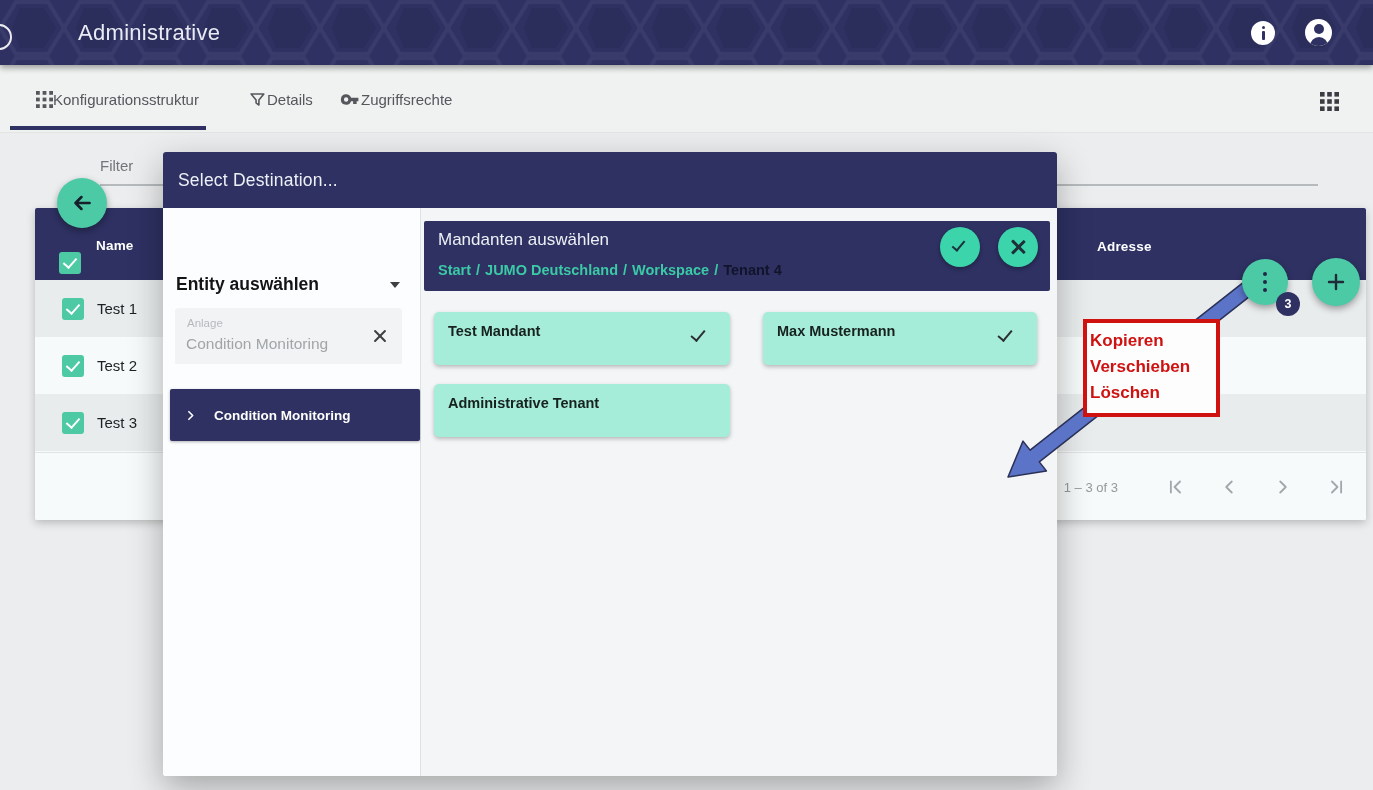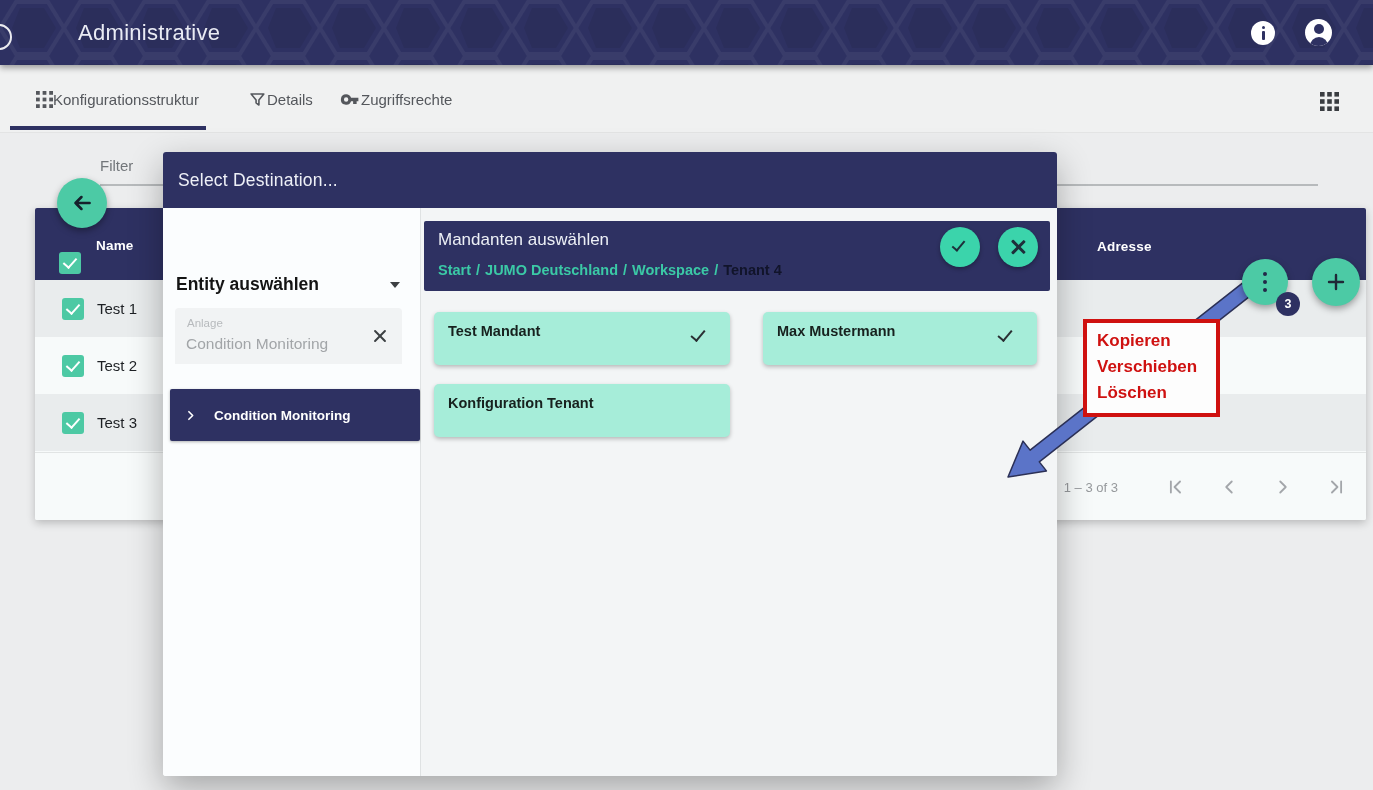--- a/index.html
+++ b/index.html
@@ -119,21 +119,21 @@
   .tenant-name { position:absolute; left:14px; top:11px; font-size:14.5px; font-weight:bold; color:#17211e; }
   .tenant-check { position:absolute; right:28px; top:15px; width:8px; height:14px;
                   border:solid #2a2f33; border-width:0 2.5px 2.5px 0; transform:rotate(40deg); }
   .card-1 { left:13px;  top:104px; width:296px; }
   .card-2 { left:342px; top:104px; width:274px; }
   .card-3 { left:13px;  top:176px; width:296px; }
 
   
   .arrow-overlay { position:absolute; left:990px; top:270px; width:280px; height:230px; z-index:12; pointer-events:none; }
   .note-box { position:absolute; left:1083px; top:319px; width:137px; background:#fdfdfd;
-              border:4px solid #cf1110; padding:5px 6px 7px 10px; z-index:17; }
+              border:4px solid #cf1110; padding:5px 6px 7px 3px; z-index:17; }
   .note-line { color:#cf1110; font-size:17px; font-weight:bold; line-height:26px; white-space:nowrap; }
 </style>
 </head>
 <body>
 
 <div class="screen">
 
   <div class="appbar">
     <svg class="hexbg" width="1373" height="65">
       <defs>
@@ -293,21 +293,21 @@
 
       <div class="tenant-card card-1">
         <span class="tenant-name">Test Mandant</span>
         <span class="tenant-check"></span>
       </div>
       <div class="tenant-card card-2">
         <span class="tenant-name">Max Mustermann</span>
         <span class="tenant-check"></span>
       </div>
       <div class="tenant-card card-3">
-        <span class="tenant-name">Konfiguration Tenant</span>
+        <span class="tenant-name">Administrative Tenant</span>
       </div>
     </div>
   </div>
 
   <svg class="arrow-overlay" width="280" height="230">
     <polygon points="252.4,13.1 40.1,180.1 33,171.1 18,207 56.4,200.9 49.3,191.9 261.6,24.9" fill="#5b74c8" stroke="#2b3056" stroke-width="1.5" stroke-linejoin="round"></polygon>
   </svg>
 
   <div class="note-box">
     <div class="note-line">Kopieren</div>

